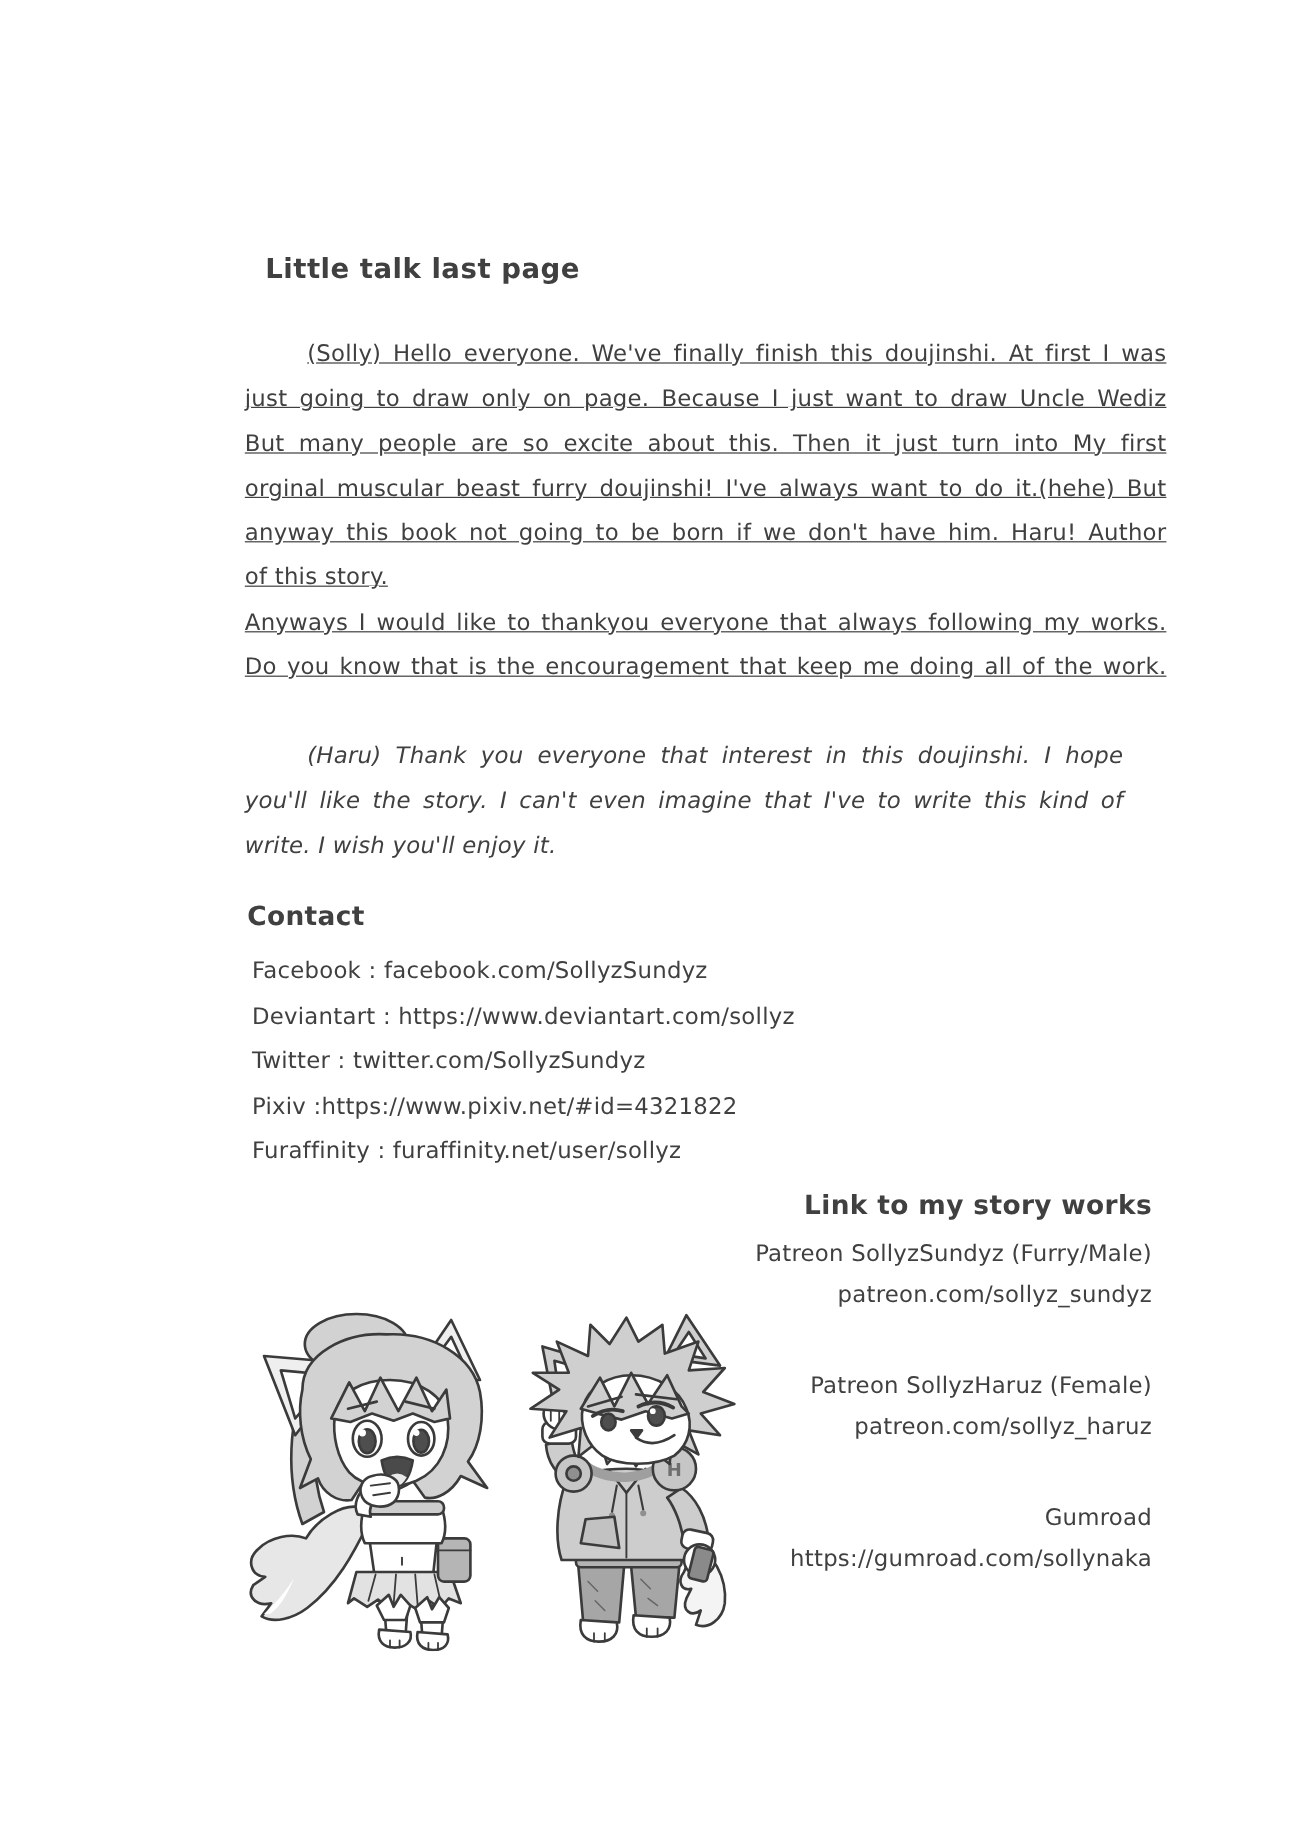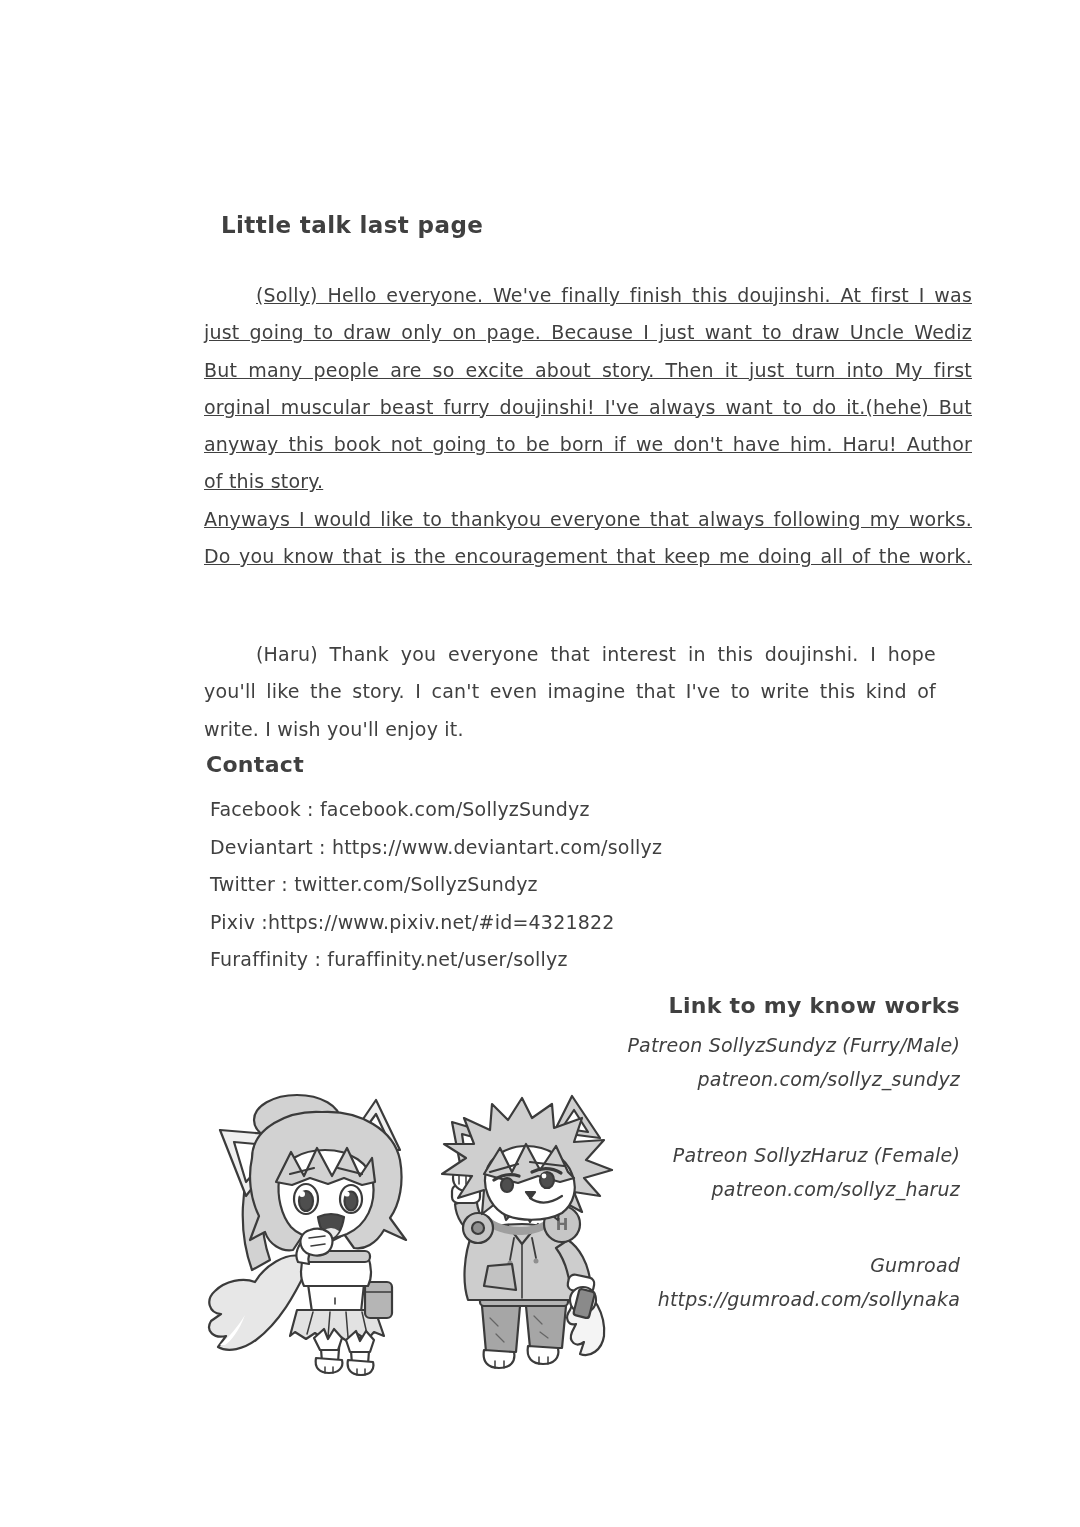--- a/index.html
+++ b/index.html
@@ -6,52 +6,52 @@
   .page {
     position:relative; width:1080px; height:1527px; background:#ffffff;
     font-family:"DejaVu Sans", sans-serif; color:#404040; overflow:hidden;margin-left:44px;
   }
   .title {
     position:absolute; left:177px; top:212px;
     font-size:23px; font-weight:700; letter-spacing:0.4px;
   }
   .para { position:absolute; }
   .para-solly { left:160px; top:277px; width:768px;text-decoration:underline; }
-  .para-haru  { left:160px; top:636px; width:732px; }
+  .para-haru  { left:160px; top:612px; width:732px;font-style:italic; }
   .line { font-size:19px; line-height:37.3px; height:37.3px; letter-spacing:0.2px; }
   .line.j { text-align:justify; text-align-last:justify; }
   .line.ind { padding-left:52px; box-sizing:border-box; }
   .contact-heading {
     position:absolute; left:162px; top:752px;
     font-size:22px; font-weight:700; letter-spacing:0.3px;
   }
   .contact-list { position:absolute; left:166px; top:791px; }
   .contact-line { font-size:19px; line-height:37.5px; letter-spacing:0.2px; }
   .links {
     position:absolute; right:164px; top:986px; text-align:right;
   }
   .links-heading { font-size:22px; font-weight:700; line-height:40px; letter-spacing:0.3px; }
   .link-group { margin-top:42px; }
   .link-group.first { margin-top:2px; }
-  .link-label, .link-url { font-size:19px; line-height:34px; letter-spacing:0.2px;font-style:italic; }
+  .link-label, .link-url { font-size:19px; line-height:34px; letter-spacing:0.2px; }
   .illus { position:absolute; }
   .illus-girl { left:150px; top:1086px; width:250px; height:290px; }
   .illus-boy  { left:382px; top:1086px; width:195px; height:290px; }
 </style>
 </head>
 <body>
 
 <div class="page">
 
   <div class="title">Little talk last page</div>
 
   <div class="para para-solly">
     <div class="line j ind">(Solly) Hello everyone. We've finally finish this doujinshi. At first I was</div>
     <div class="line j">just going to draw only on page. Because I just want to draw Uncle Wediz</div>
-    <div class="line j">But many people are so excite about story. Then it just turn into My first</div>
+    <div class="line j">But many people are so excite about this. Then it just turn into My first</div>
     <div class="line j">orginal muscular beast furry doujinshi! I've always want to do it.(hehe) But</div>
     <div class="line j">anyway this book not going to be born if we don't have him. Haru! Author</div>
     <div class="line">of this story.</div>
     <div class="line j">Anyways I would like to thankyou everyone that always following my works.</div>
     <div class="line j">Do you know that is the encouragement that keep me doing all of the work.</div>
   </div>
 
   <div class="para para-haru">
     <div class="line j ind">(Haru) Thank you everyone that interest in this doujinshi. I hope</div>
     <div class="line j">you'll like the story. I can't even imagine that I've to write this kind of</div>
@@ -61,21 +61,21 @@
   <div class="contact-heading">Contact</div>
   <div class="contact-list">
     <div class="contact-line">Facebook : facebook.com/SollyzSundyz</div>
     <div class="contact-line">Deviantart : https://www.deviantart.com/sollyz</div>
     <div class="contact-line">Twitter : twitter.com/SollyzSundyz</div>
     <div class="contact-line">Pixiv :https://www.pixiv.net/#id=4321822</div>
     <div class="contact-line">Furaffinity : furaffinity.net/user/sollyz</div>
   </div>
 
   <div class="links">
-    <div class="links-heading">Link to my know works</div>
+    <div class="links-heading">Link to my story works</div>
     <div class="link-group first">
       <div class="link-label">Patreon SollyzSundyz (Furry/Male)</div>
       <div class="link-url">patreon.com/sollyz_sundyz</div>
     </div>
     <div class="link-group">
       <div class="link-label">Patreon SollyzHaruz (Female)</div>
       <div class="link-url">patreon.com/sollyz_haruz</div>
     </div>
     <div class="link-group">
       <div class="link-label">Gumroad</div>

